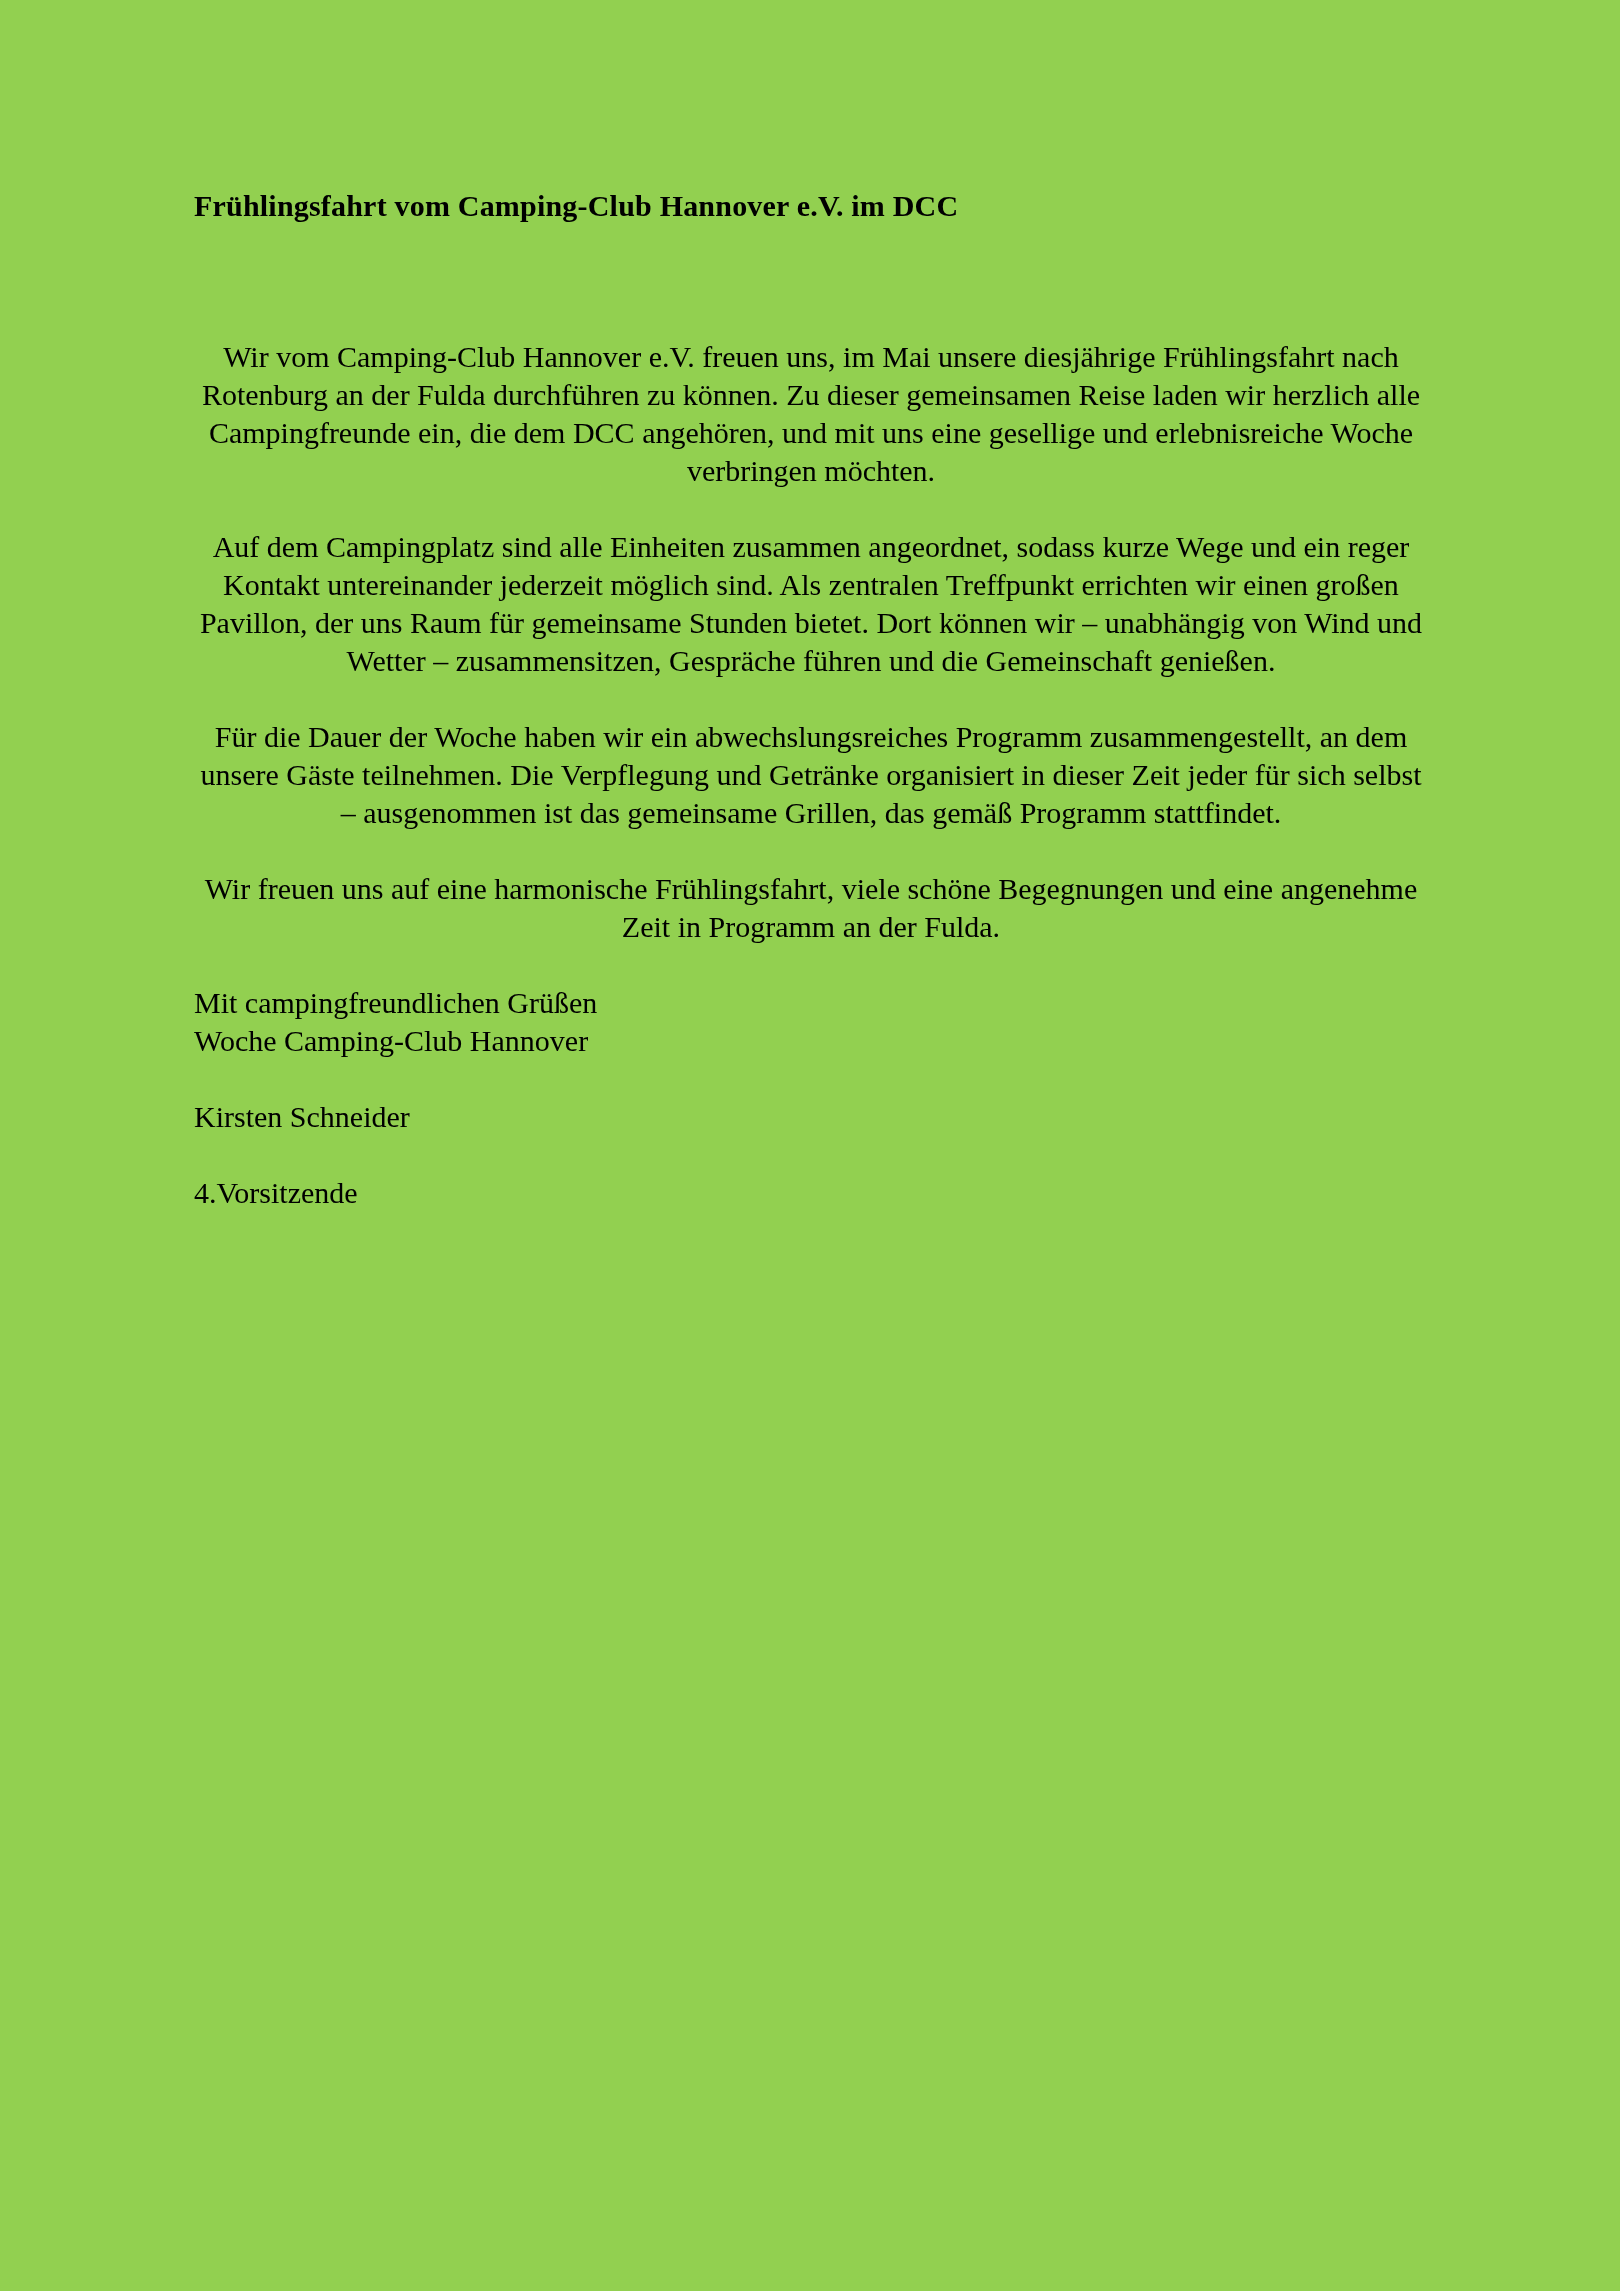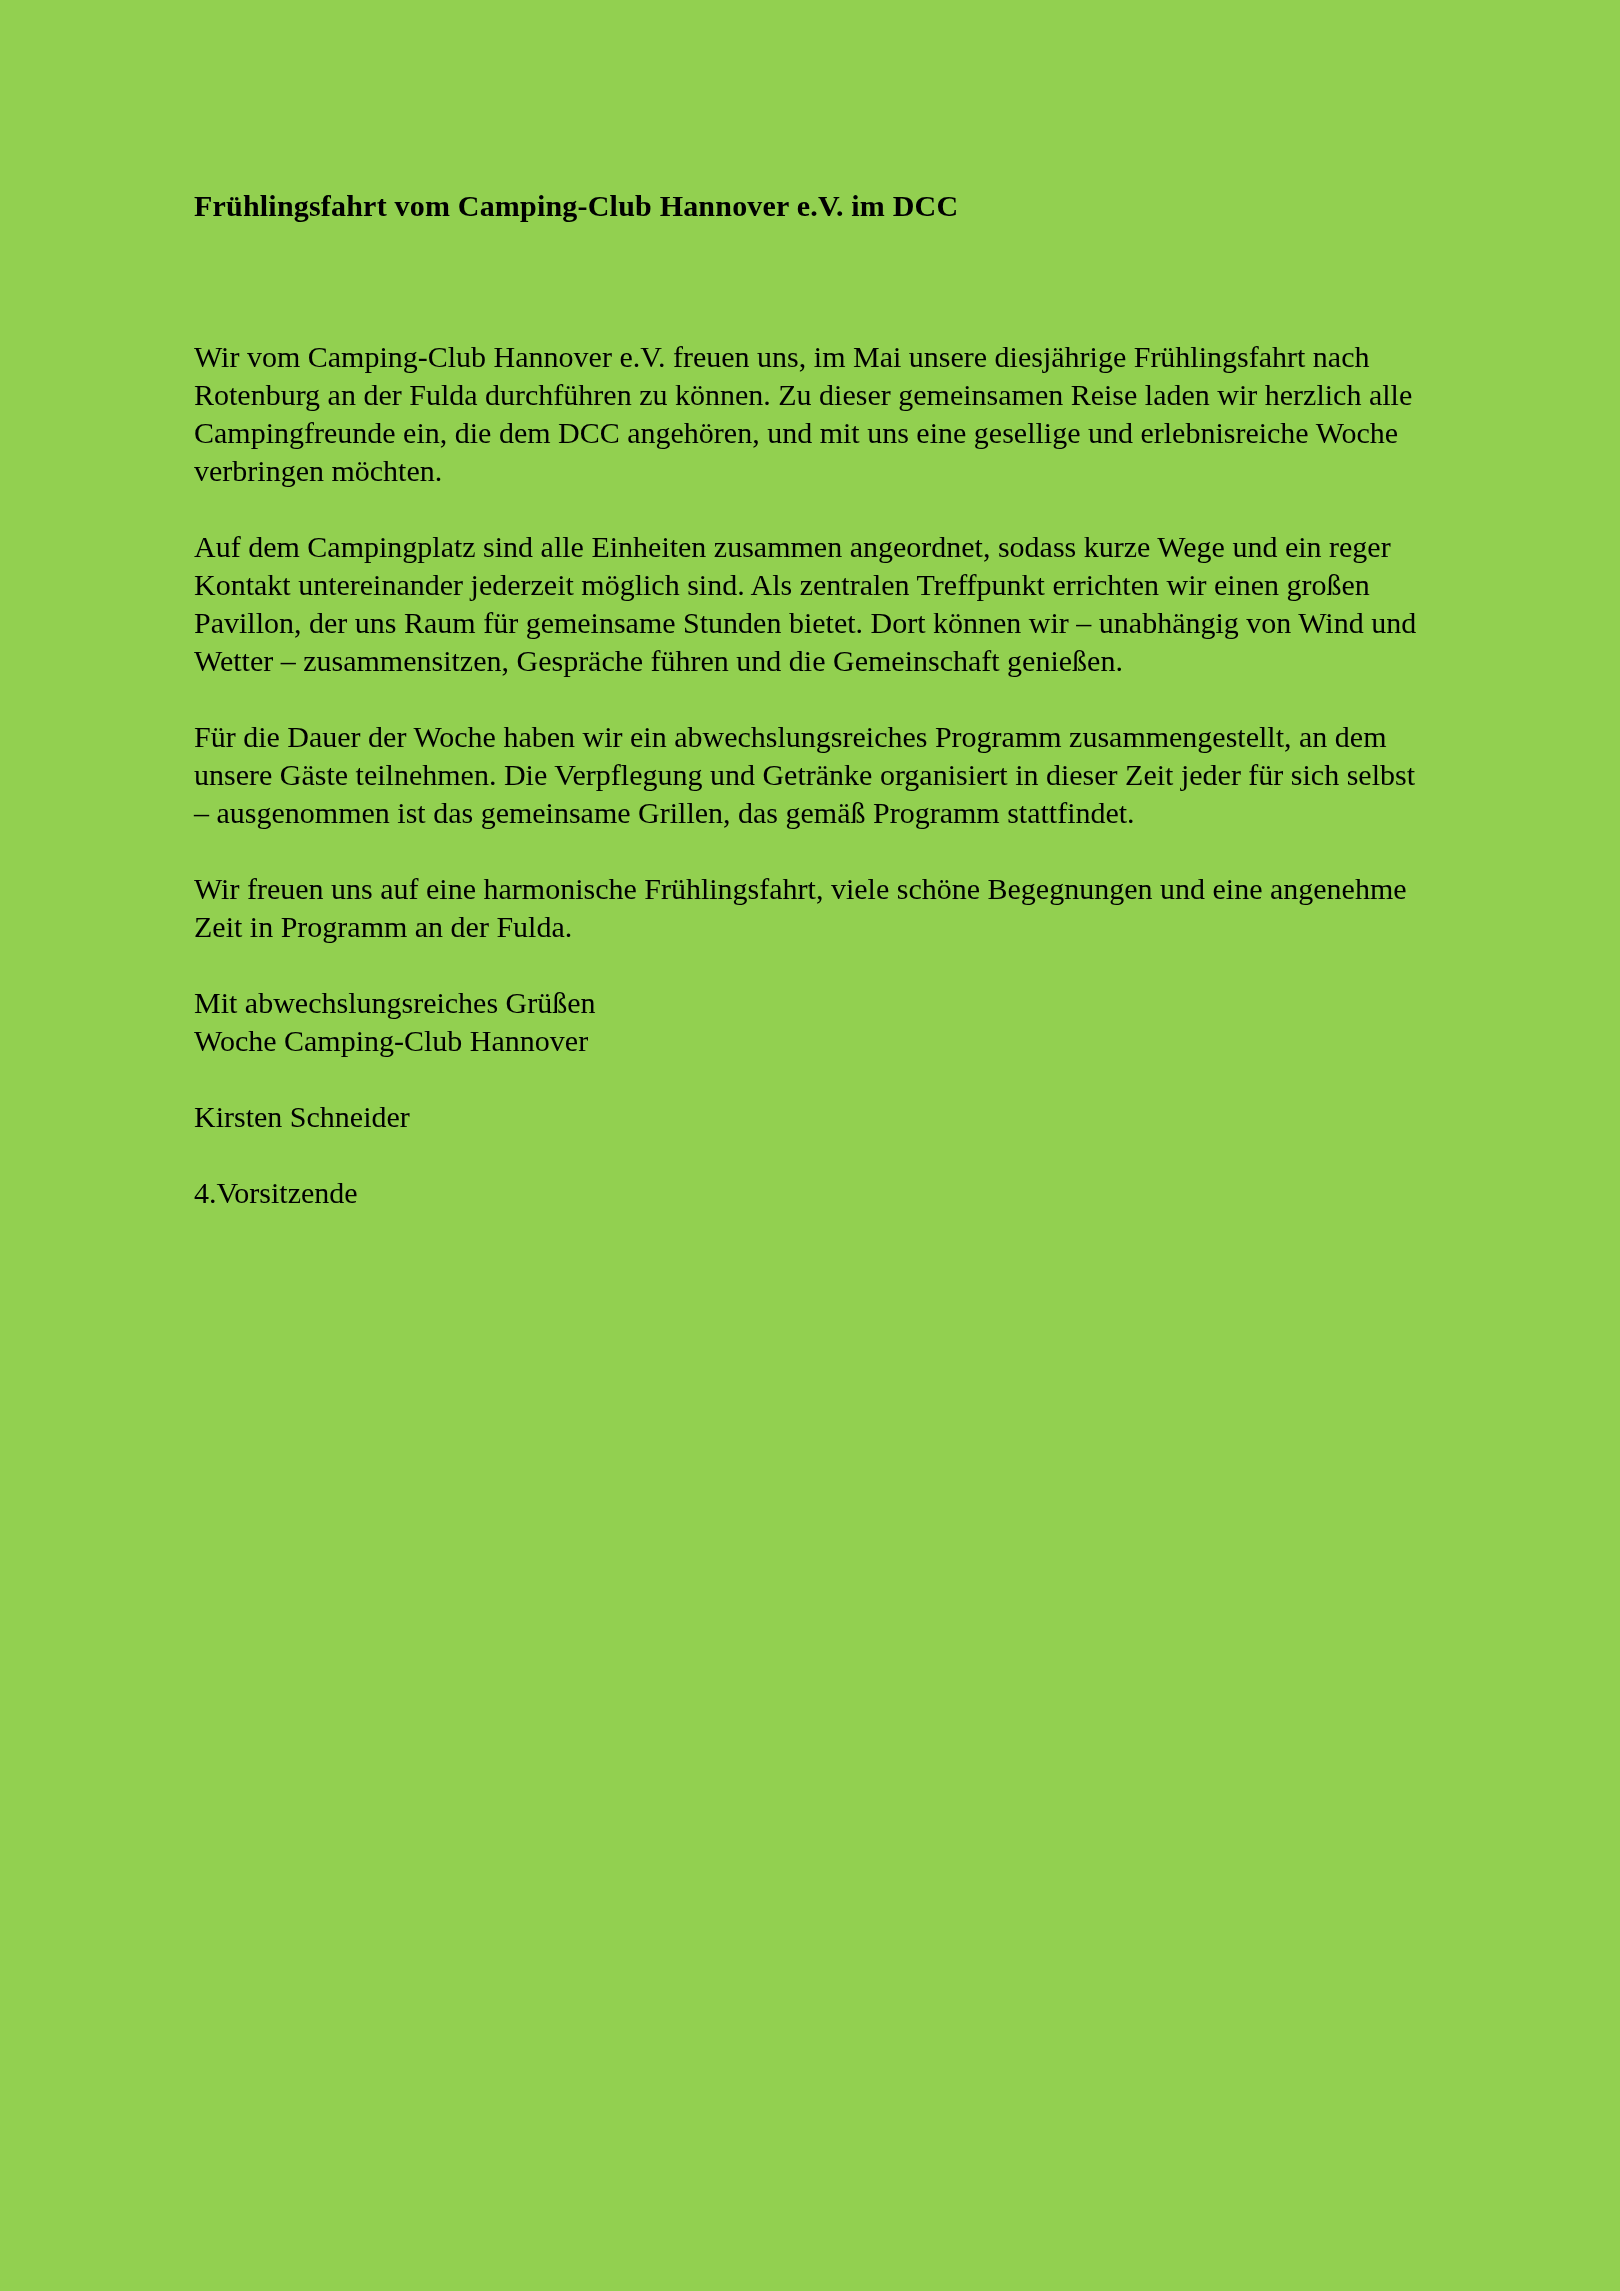--- a/index.html
+++ b/index.html
@@ -29,20 +29,21 @@
     font-size: 30px;
     font-weight: bold;
     line-height: 39px;
     margin: 0 0 113px 0;
     letter-spacing: 0.2px;
   }
   .body-text p {
     font-size: 30px;
     line-height: 38px;
     margin: 0 0 38px 0;
+    text-align: center;
   }
   .closing p {
     font-size: 30px;
     line-height: 38px;
     margin: 0;
   }
   .closing .salutation-group {
     margin-bottom: 38px;
   }
   .closing .signer-name {
@@ -58,21 +59,21 @@
 
   <div class="body-text">
     <p>Wir vom Camping-Club Hannover e.V. freuen uns, im Mai unsere diesjährige Frühlingsfahrt nach Rotenburg an der Fulda durchführen zu können. Zu dieser gemeinsamen Reise laden wir herzlich alle Campingfreunde ein, die dem DCC angehören, und mit uns eine gesellige und erlebnisreiche Woche verbringen möchten.</p>
     <p>Auf dem Campingplatz sind alle Einheiten zusammen angeordnet, sodass kurze Wege und ein reger Kontakt untereinander jederzeit möglich sind. Als zentralen Treffpunkt errichten wir einen großen Pavillon, der uns Raum für gemeinsame Stunden bietet. Dort können wir – unabhängig von Wind und Wetter – zusammensitzen, Gespräche führen und die Gemeinschaft genießen.</p>
     <p>Für die Dauer der Woche haben wir ein abwechslungsreiches Programm zusammengestellt, an dem unsere Gäste teilnehmen. Die Verpflegung und Getränke organisiert in dieser Zeit jeder für sich selbst – ausgenommen ist das gemeinsame Grillen, das gemäß Programm stattfindet.</p>
     <p>Wir freuen uns auf eine harmonische Frühlingsfahrt, viele schöne Begegnungen und eine angenehme Zeit in Programm an der Fulda.</p>
   </div>
 
   <div class="closing">
     <div class="salutation-group">
-      <p>Mit abwechslungsreiches Grüßen</p>
+      <p>Mit campingfreundlichen Grüßen</p>
       <p>Woche Camping-Club Hannover</p>
     </div>
     <p class="signer-name">Kirsten Schneider</p>
     <p class="signer-title">4.Vorsitzende</p>
   </div>
 
 </div>
 
 
 </body></html>

